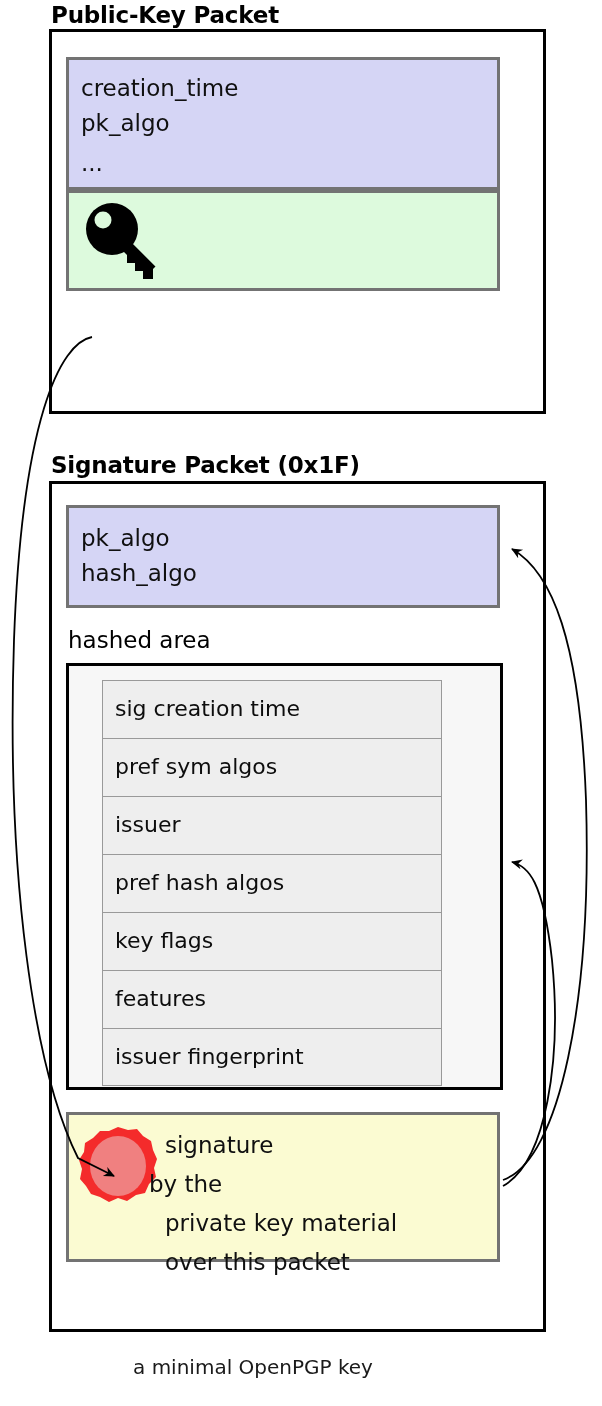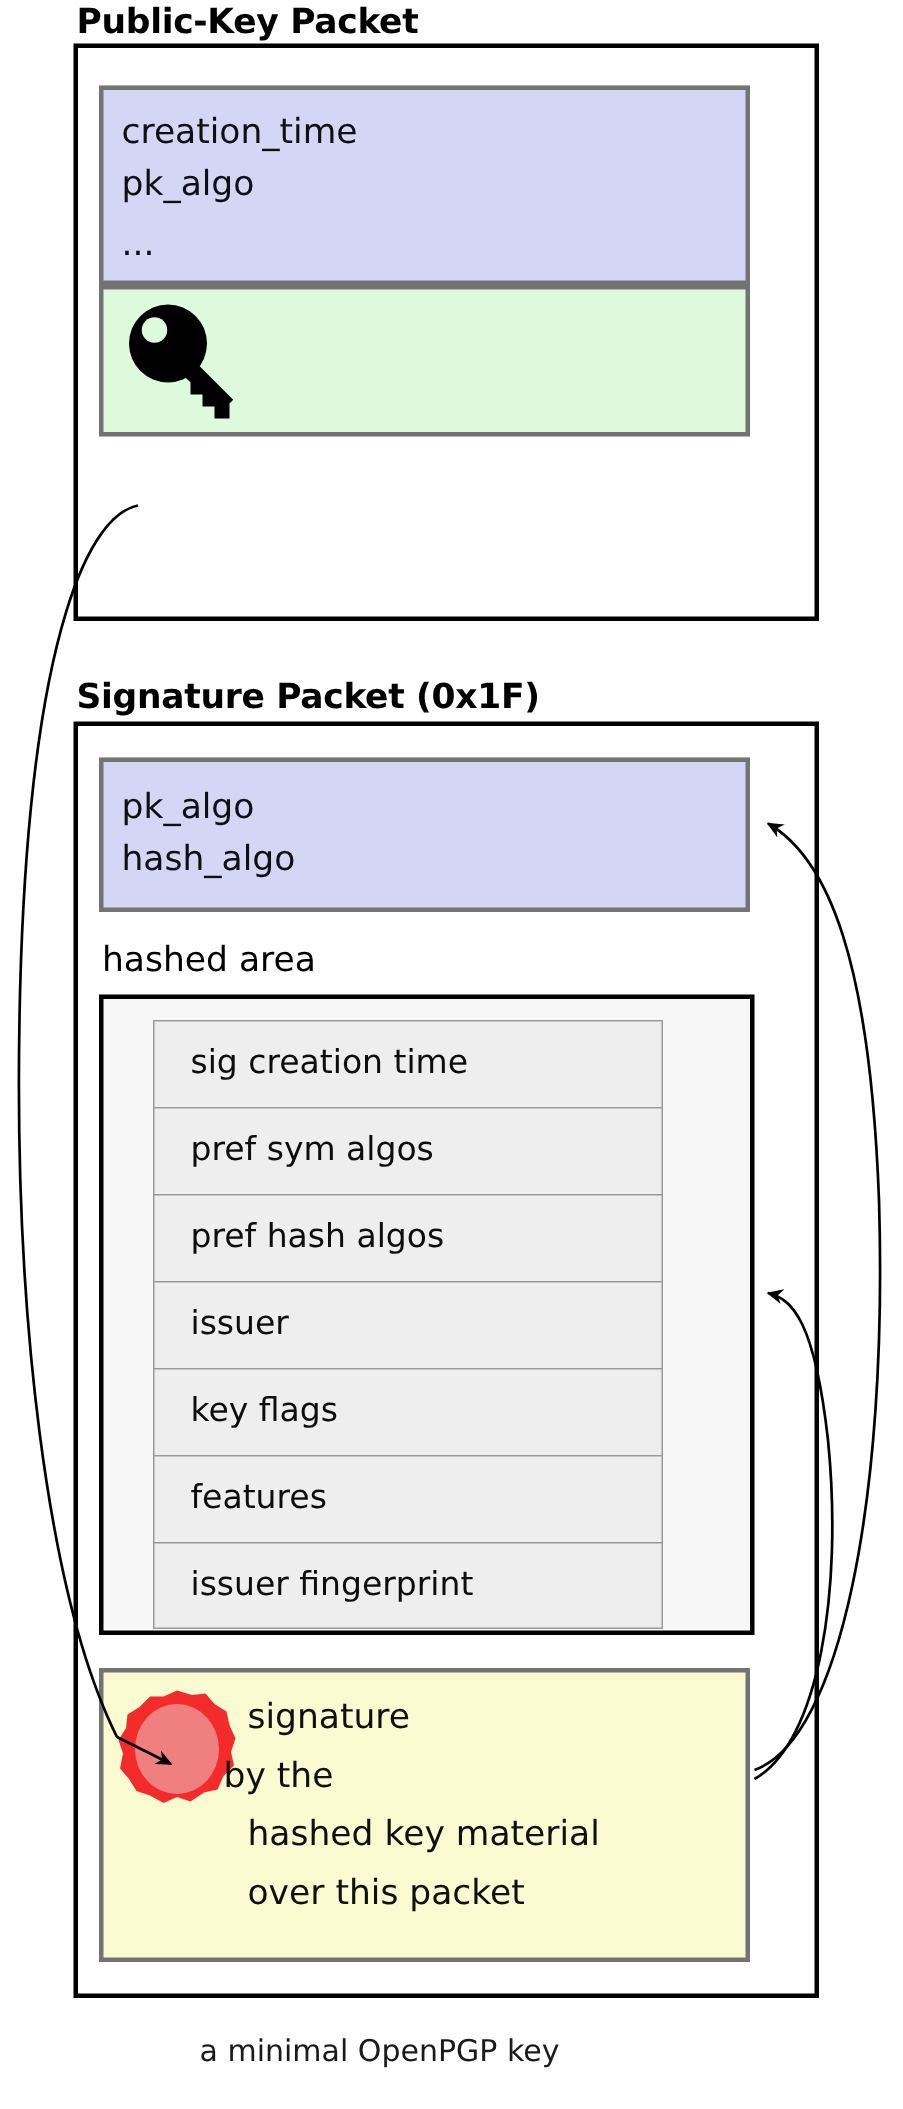--- a/index.html
+++ b/index.html
@@ -71,21 +71,21 @@
     box-sizing: border-box;
   }
 
   .subpacket {
     box-sizing: border-box;
     background: #eeeeee;
     border: 1px solid #999999;
     border-bottom: none;
     height: 58px;
     line-height: 56px;
-    padding-left: 24px;
+    padding-left: 12px;
     font-size: 22px;
     color: #0d0d0d;
     white-space: nowrap;
   }
   .subpacket:last-child { border-bottom: 1px solid #999999; }
 
   .key-icon { position: absolute; }
   .seal-icon { position: absolute; }
 
   .caption {
@@ -141,41 +141,41 @@
     <div class="field-text" style="left:12px; top:13px;">pk_algo</div>
     <div class="field-text" style="left:12px; top:48px;">hash_algo</div>
   </div>
 
   <div class="hashed-label" style="left:68px; top:627px;">hashed area</div>
 
   <div class="hashed-box" style="left:66px; top:663px; width:437px; height:427px;">
     <div class="subpacket-list" style="left:33px; top:14px; width:340px;">
       <div class="subpacket">sig creation time</div>
       <div class="subpacket">pref sym algos</div>
+      <div class="subpacket">issuer</div>
       <div class="subpacket">pref hash algos</div>
-      <div class="subpacket">issuer</div>
       <div class="subpacket">key flags</div>
       <div class="subpacket">features</div>
       <div class="subpacket">issuer fingerprint</div>
     </div>
   </div>
 
-  <div class="field-box yellow" style="left:66px; top:1112px; width:434px; height:196px;">
+  <div class="field-box yellow" style="left:66px; top:1112px; width:434px; height:150px;">
     <span class="seal-icon" style="left:6px; top:8px;">
       <svg width="86" height="86" viewBox="0 0 86 86">
         <path d="M43 4 L53 7 L62 6 L68 13 L76 18 L78 27 L82 36 L79 45
                  L81 54 L74 61 L70 70 L61 72 L52 78 L43 75 L34 79 L25 74
                  L16 71 L11 63 L5 56 L7 46 L4 37 L9 29 L10 20 L18 15
                  L25 8 L34 8 Z" fill="#f42b2b"></path>
         <ellipse cx="43" cy="43" rx="28" ry="30" fill="#f08080"></ellipse>
       </svg>
     </span>
     <div class="field-text" style="left:96px; top:13px;">signature</div>
     <div class="field-text" style="left:80px; top:52px;">by the</div>
-    <div class="field-text" style="left:96px; top:91px;">hashed key material</div>
+    <div class="field-text" style="left:96px; top:91px;">private key material</div>
     <div class="field-text" style="left:96px; top:130px;">over this packet</div>
   </div>
 
   <svg class="arrows" viewBox="0 0 602 1406">
     <defs>
       <marker id="ahead" markerWidth="13" markerHeight="13" refX="10" refY="5" orient="auto" markerUnits="userSpaceOnUse">
         <path d="M0,0 L11,5 L0,10 L3.4,5 Z" fill="#000000"></path>
       </marker>
     </defs>
 

